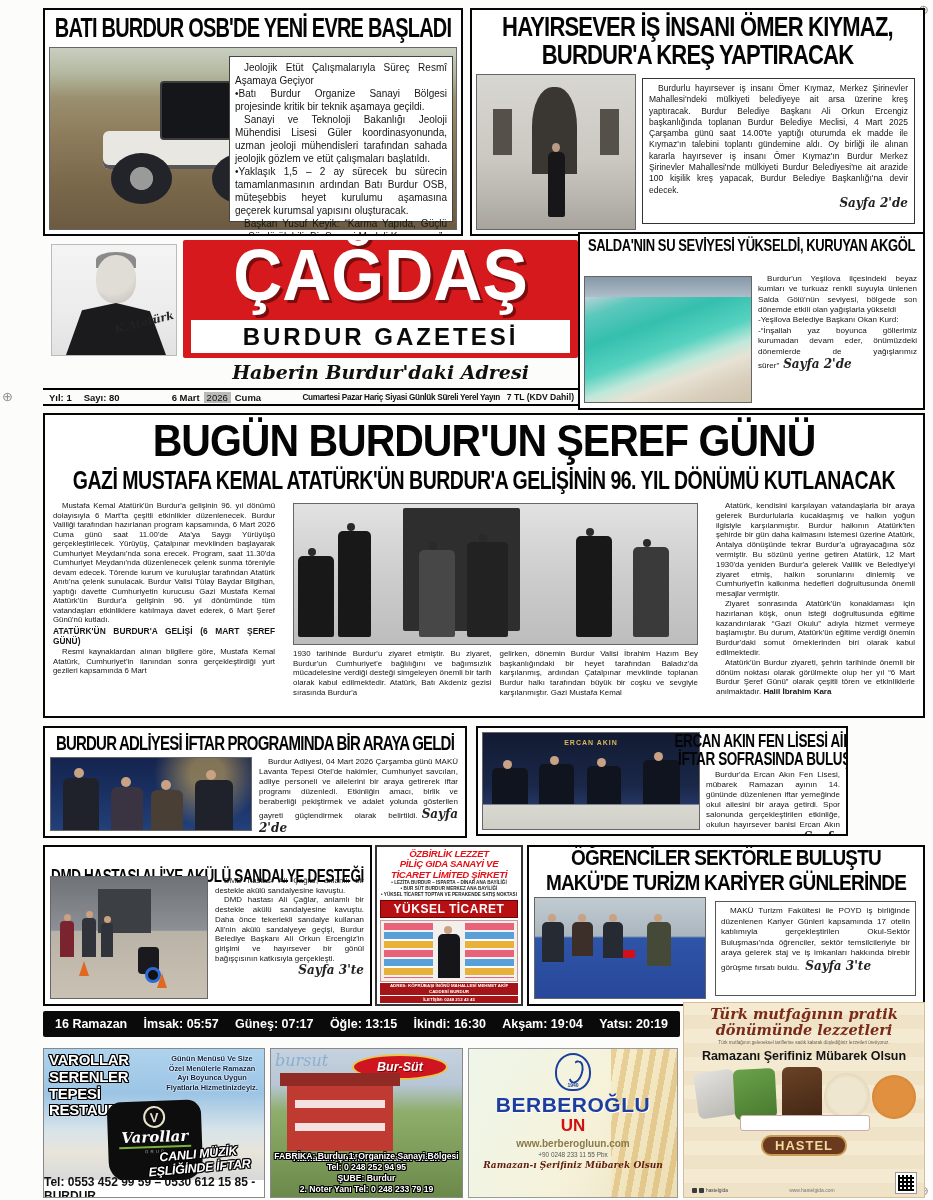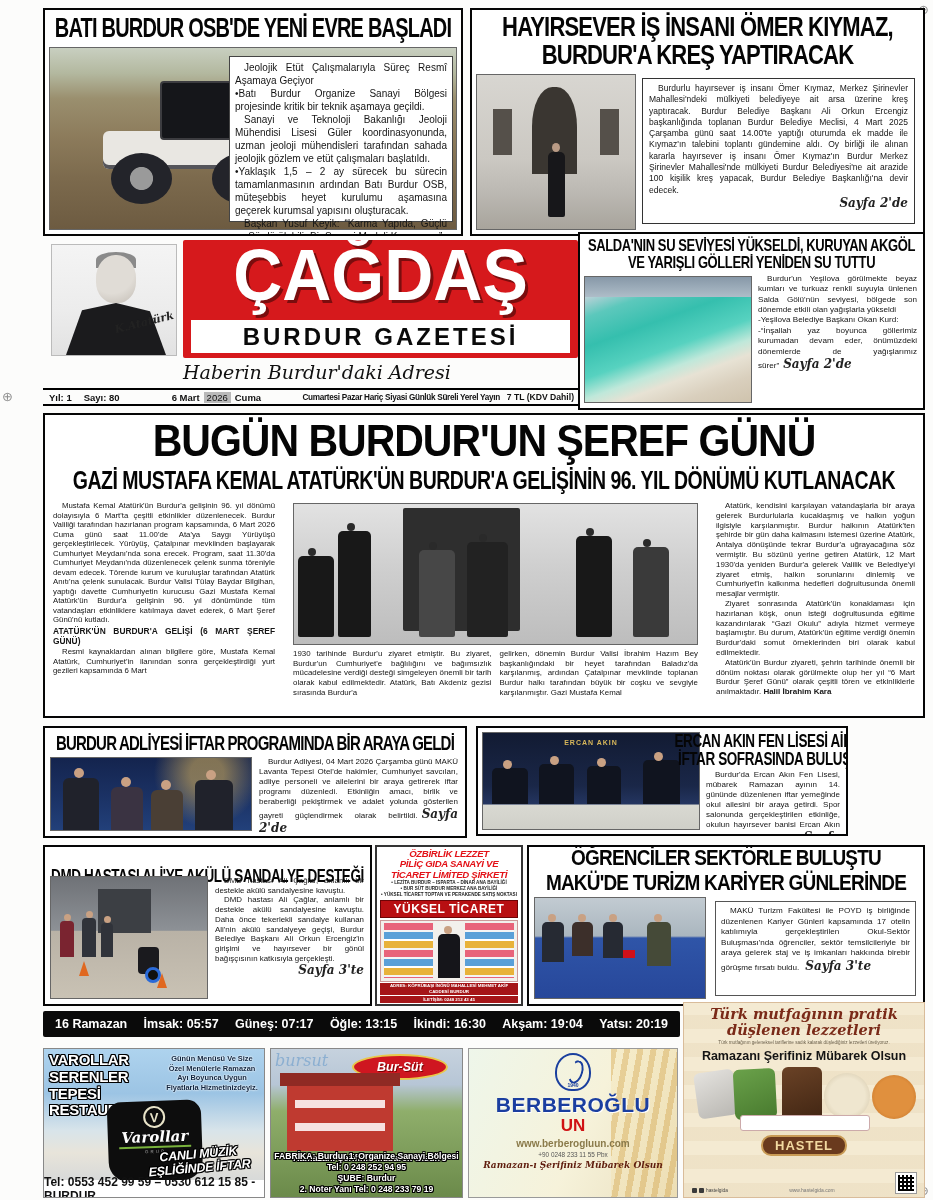--- a/index.html
+++ b/index.html
@@ -57,22 +57,22 @@
     background: linear-gradient(180deg,#f4f4f4 0%,#ececec 60%,#e2e2e2 100%); overflow:hidden; }
   .at-hair { position:absolute; top:7px; left:44px; width:40px; height:16px; background:#8a8a8a; border-radius:50% 50% 0 0; }
   .at-head { position:absolute; top:10px; left:44px; width:40px; height:48px; background: radial-gradient(circle at 40% 35%, #e0dcd6 0 55%, #c2bcb4 100%); border-radius:48% 48% 44% 44%; }
   .at-suit { position:absolute; bottom:0; left:14px; width:100px; height:52px; background:#1b1b1d; clip-path: polygon(0 100%, 16% 14%, 50% 0, 84% 16%, 100% 100%); }
   .at-sig { position:absolute; bottom:26px; right:2px; font-family:"DejaVu Serif",serif; font-style:italic; font-weight:700; font-size:11px; color:#222; transform: rotate(-14deg); }
   #logo-box { left: 140px; top: 0; width: 395px; height: 118px; background: #d6191c; border-radius: 2px; overflow:hidden; }
   #logo-title { text-align:center; font-weight:900; font-size:68px; line-height:0.98; margin-top:2px; color:#fff; letter-spacing:0px;
     text-shadow: 3px 3px 0 #7a0d0e; transform: scaleY(1.05); }
   #logo-band { position:absolute; left:8px; right:8px; bottom:5px; height:33px; background:#fff; display:flex; align-items:center; justify-content:center; }
   #logo-band span { font-weight:900; font-size:24px; letter-spacing:3px; color:#0a0a0a; }
-  #slogan { position:absolute; left:140px; top:121px; width:395px; height:24px; 
-    font-family:"DejaVu Serif",serif; font-style:italic; font-weight:400; font-size:19px; color:#101010; }
+  #slogan { position:absolute; left:140px; top:121px; width:395px; height:24px; text-align:center;
+    font-family:"DejaVu Serif",serif; font-style:italic; font-weight:700; font-size:19px; color:#101010; }
   #info-bar { position:absolute; left:0; top:148px; width:535px; height:18px; border-top:2px solid #000; border-bottom:2px solid #000;
     display:flex; align-items:center; white-space:nowrap; font-weight:700; font-size:9.5px; }
   .ib { display:inline-block; }
   #ib-yil { margin-left:6px; } #ib-sayi { margin-left:12px; }
   #ib-date { margin-left:52px; } #ib-year { background:#b9b9b9; padding:0 3px; margin:0 4px; font-weight:400; }
   #ib-freq { margin-left:auto; font-size:8.2px; letter-spacing:-0.3px; }
   #ib-price { margin-left:7px; margin-right:4px; font-size:8.6px; }
 
   
   #a-salda { left: 578px; top: 232px; width: 347px; height: 178px; }
@@ -319,28 +319,25 @@
       <span class="ib" id="ib-day">Cuma</span>
       <span class="ib" id="ib-freq">Cumartesi Pazar Hariç Siyasi Günlük Süreli Yerel Yayın</span>
       <span class="ib" id="ib-price">7 TL (KDV Dahil)</span>
     </div>
   </section>
 
   <section class="nbox" id="a-salda">
     <div class="hl" id="salda-h1">
         <span>SALDA'NIN SU SEVİYESİ YÜKSELDİ, KURUYAN AKGÖL</span>
       </div>
-    <div class="hl" id="salda-h2">
-        <span>VE YARIŞLI GÖLLERİ YENİDEN SU TUTTU</span>
-      </div>
     <div class="photo" id="salda-photo">
       <div class="mtn"></div>
     </div>
     <div id="salda-text">
-      <p class="bt ind">Burdur'un Yeşilova görülmekte beyaz kumları ve turkuaz renkli suyuyla ünlenen Salda Gölü'nün seviyesi, bölgede son dönemde etkili olan yağışlarla yükseldi</p>
+      <p class="bt ind">Burdur'un Yeşilova ilçesindeki beyaz kumları ve turkuaz renkli suyuyla ünlenen Salda Gölü'nün seviyesi, bölgede son dönemde etkili olan yağışlarla yükseldi</p>
       <p class="bt">-Yeşilova Belediye Başkanı Okan Kurd:</p>
       <p class="bt"><span>-“İnşallah yaz boyunca göllerimiz kurumadan devam eder, önümüzdeki dönemlerde de yağışlarımız sürer”</span><span class="pgref">Sayfa 2'de</span></p>
     </div>
   </section>
 
   <section class="nbox" id="a-main">
     <div class="hl" id="main-h">
         <span>BUGÜN BURDUR'UN ŞEREF GÜNÜ</span>
       </div>
     <div class="hl" id="main-sub">
@@ -471,21 +468,21 @@
     <span>İmsak: 05:57</span>
     <span>Güneş: 07:17</span>
     <span>Öğle: 13:15</span>
     <span>İkindi: 16:30</span>
     <span>Akşam: 19:04</span>
     <span>Yatsı: 20:19</span>
   </div>
 
   <section id="ad-hastel">
     <div class="hs-script">Türk mutfağının pratik</div>
-    <div class="hs-script">düşlenen lezzetleri</div>
+    <div class="hs-script">dönümünde lezzetleri</div>
     <div id="hs-tag">Türk mutfağının geleneksel tariflerine sadık kalarak düşlediğiniz lezzetleri üretiyoruz.</div>
     <div id="hs-greet">Ramazanı Şerifiniz Mübarek Olsun</div>
     <div id="hs-products">
       <div class="pr pp1"></div>
       <div class="pr pp2"></div>
       <div class="pr pp3"></div>
       <div class="pr pp4"></div>
       <div class="pr pp5"></div>
       <div id="hs-tray"></div>
     </div>

